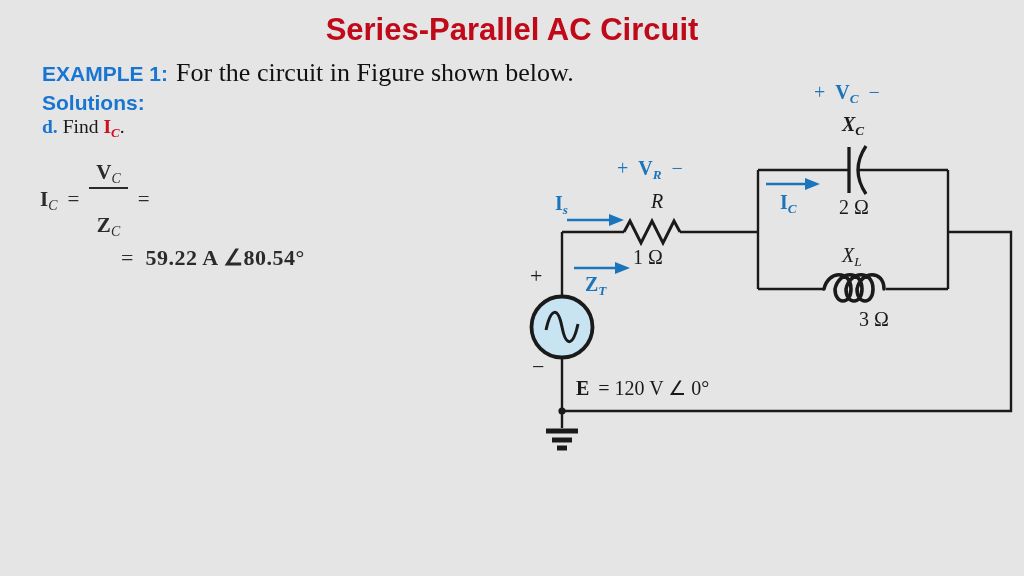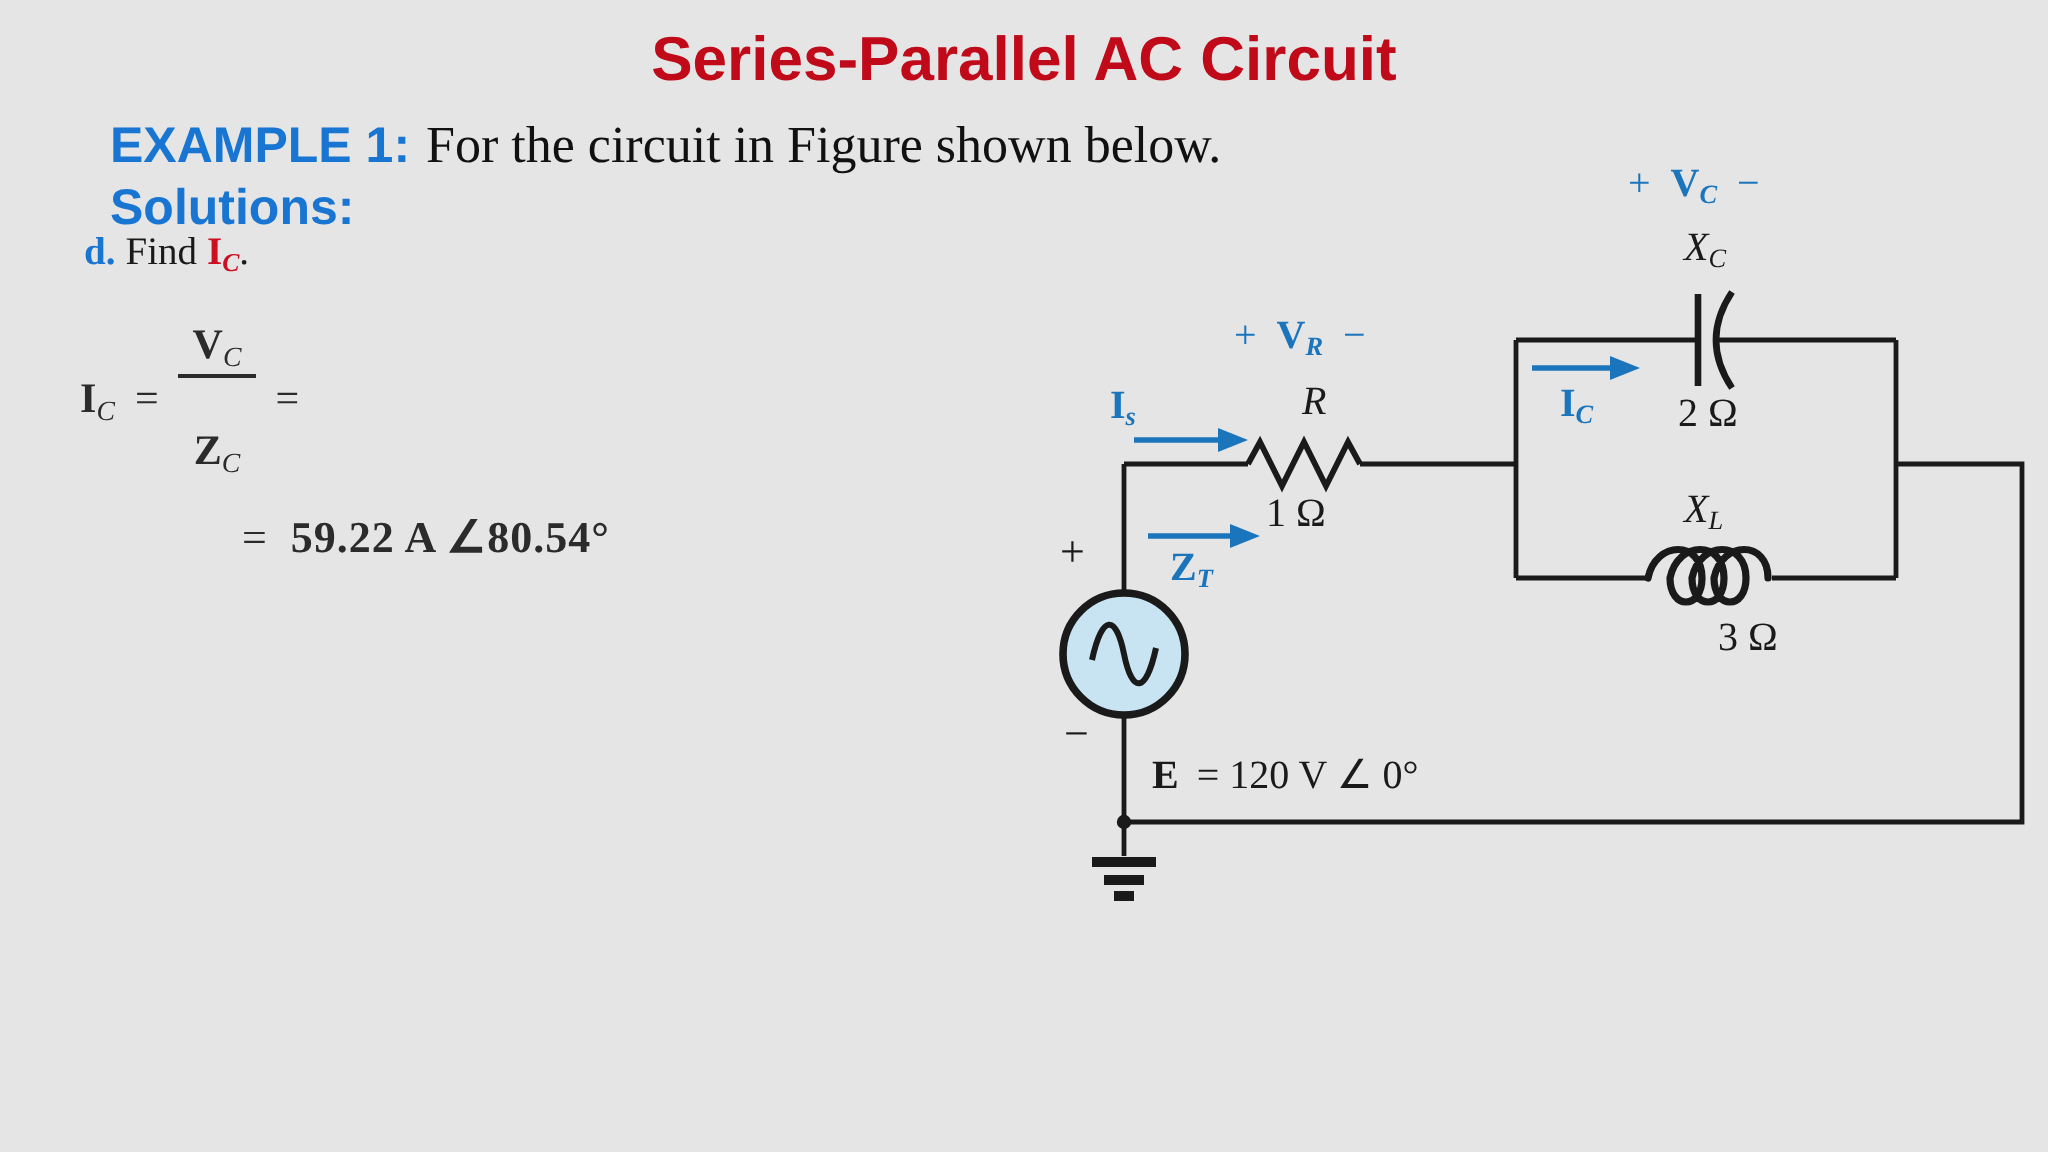--- a/index.html
+++ b/index.html
@@ -11,40 +11,40 @@
 
   
   .title {
     position:absolute; left:0; top:12px; width:100%; margin:0;
     text-align:center; font-family:"Liberation Sans", sans-serif;
     font-size:31px; font-weight:bold; color:#C00A1A; letter-spacing:0;
   }
   .example-line { left:42px; top:60px; display:flex; align-items:baseline; gap:8px; }
   .h-blue {
     font-family:"Liberation Sans", sans-serif; font-weight:bold;
-    font-size:25px; color:#1876D2;margin-left:13px;
+    font-size:21px; color:#1876D2;
   }
   .body-serif { font-size:26px; color:#111; }
   .solutions-line { left:42px; top:92px; }
   .find-line { left:42px; top:117px; display:flex; align-items:baseline; gap:5px; font-size:19.5px; }
   .blue-b { color:#1876D2; font-weight:bold; }
   .red-b { color:#CC1022; font-weight:bold; }
 
   sub { font-size:0.66em; font-style:italic; line-height:0; vertical-align:-0.28em; }
 
   
   .eq-row {
     left:40px; top:162px; display:flex; align-items:center; gap:10px;
     font-size:21px; color:#2b2b2b;
   }
   .frac { display:inline-flex; flex-direction:column; align-items:center; }
   .frac .num { padding:0 7px 4px; border-bottom:2px solid #2b2b2b; white-space:nowrap; }
   .frac .den { padding-top:4px; white-space:nowrap;margin-top:22px; }
   .result-row { left:121px; top:247px; display:flex; align-items:baseline; gap:12px; font-size:22px; color:#2b2b2b; }
-  .result-row b { letter-spacing:0.5px;margin-top:11px; }
+  .result-row b { letter-spacing:0.5px; }
 
   
   .clabel { position:absolute; line-height:1; font-size:20px; color:#1a1a1a; white-space:nowrap; }
   .cblue { color:#1B75BC; }
   .bold { font-weight:bold; }
   .it { font-style:italic; }
   .sign-row { display:flex; gap:10px; align-items:baseline; }
 
   svg.circuit { position:absolute; left:0; top:0; }
 </style>
@@ -142,21 +142,21 @@
     <b>E</b>
       <span>= 120 V ∠ 0°</span>
   </div>
 
   <div class="clabel cblue sign-row" style="left:814px; top:82px;">
     <span>+</span>
     <span class="bold"><span>V</span><sub>C</sub></span>
     <span>−</span>
   </div>
 
-  <div class="clabel it" style="left:842px; top:114px;"><span>X</span><sub>C</sub></div>
+  <div class="clabel it" style="left:842px; top:114px;font-weight:bold;"><span>X</span><sub>C</sub></div>
   <div class="clabel" style="left:839px; top:197px;">2 Ω</div>
 
   <div class="clabel cblue bold" style="left:780px; top:192px;"><span>I</span><sub>C</sub></div>
 
   <div class="clabel it" style="left:842px; top:245px;text-align:center;"><span>X</span><sub>L</sub></div>
   <div class="clabel" style="left:839px; top:309px;margin-left:20px;">3 Ω</div>
 
 </div>
 
 </body></html>

